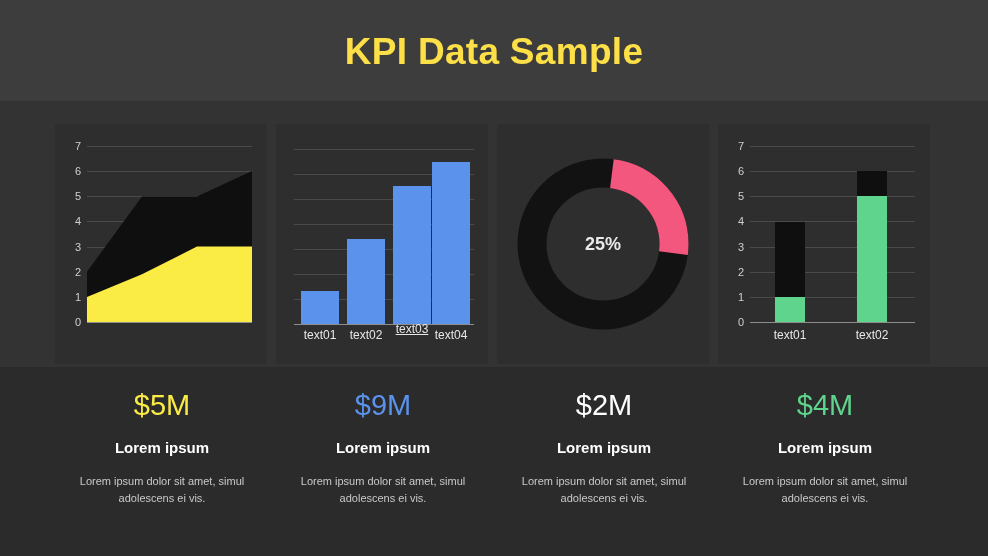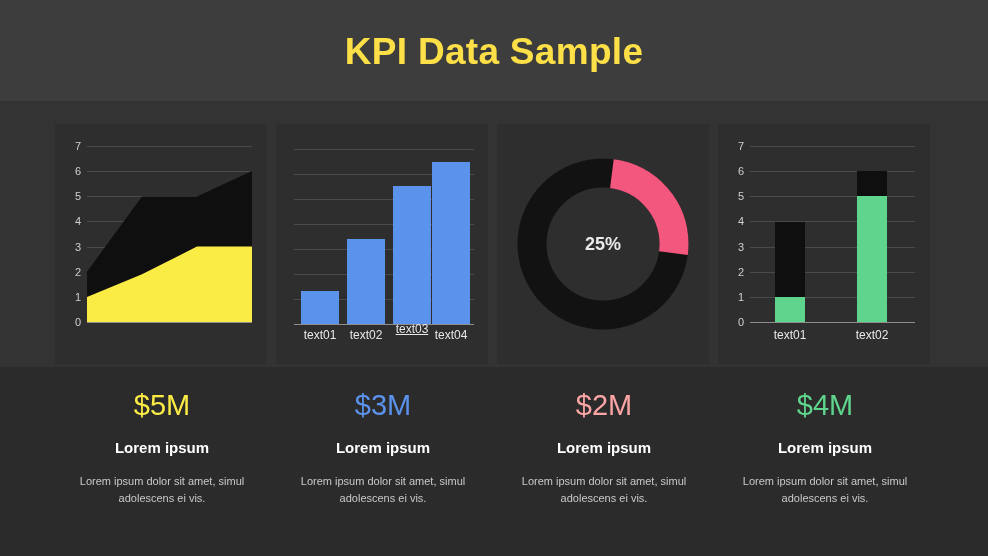--- a/index.html
+++ b/index.html
@@ -242,27 +242,27 @@
 
   <div id="kpi-band">
 
     <div class="kpi-col" id="kpi-col-1">
       <div class="kpi-value" style="color:#fbec45;">$5M</div>
       <div class="kpi-label">Lorem ipsum</div>
       <div class="kpi-desc">Lorem ipsum dolor sit amet, simul adolescens ei vis.</div>
     </div>
 
     <div class="kpi-col" id="kpi-col-2">
-      <div class="kpi-value" style="color:#5b92ec;">$3M</div>
+      <div class="kpi-value" style="color:#5b92ec;">$9M</div>
       <div class="kpi-label">Lorem ipsum</div>
       <div class="kpi-desc">Lorem ipsum dolor sit amet, simul adolescens ei vis.</div>
     </div>
 
     <div class="kpi-col" id="kpi-col-3">
-      <div class="kpi-value" style="color:#fca5a5;">$2M</div>
+      <div class="kpi-value" style="color:#ffffff;">$2M</div>
       <div class="kpi-label">Lorem ipsum</div>
       <div class="kpi-desc">Lorem ipsum dolor sit amet, simul adolescens ei vis.</div>
     </div>
 
     <div class="kpi-col" id="kpi-col-4">
       <div class="kpi-value" style="color:#5fd48c;">$4M</div>
       <div class="kpi-label">Lorem ipsum</div>
       <div class="kpi-desc">Lorem ipsum dolor sit amet, simul adolescens ei vis.</div>
     </div>
   </div>

